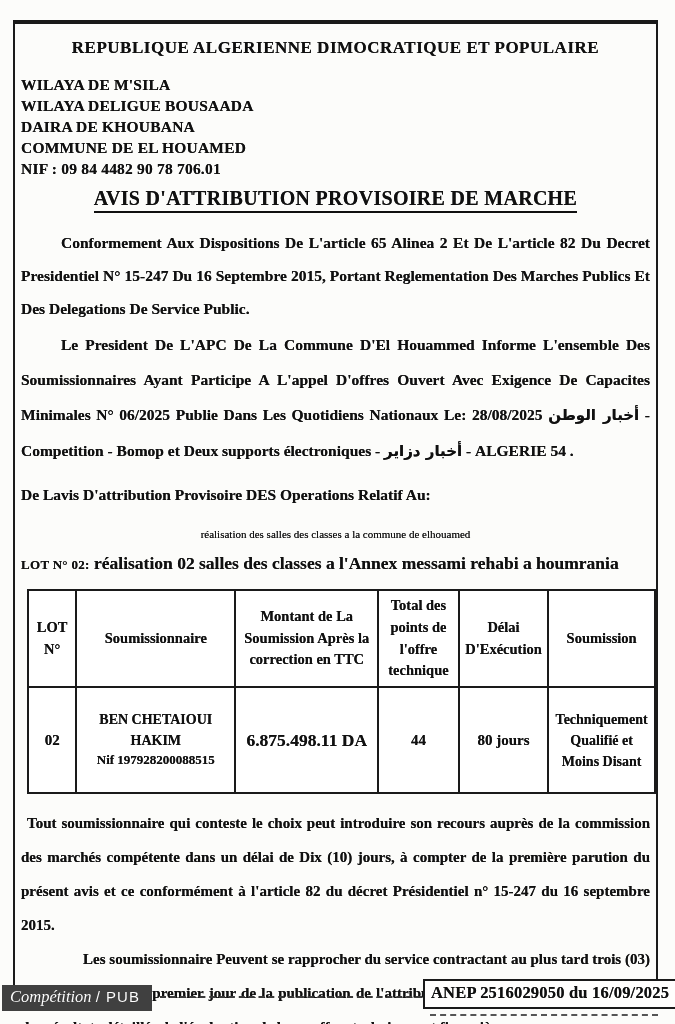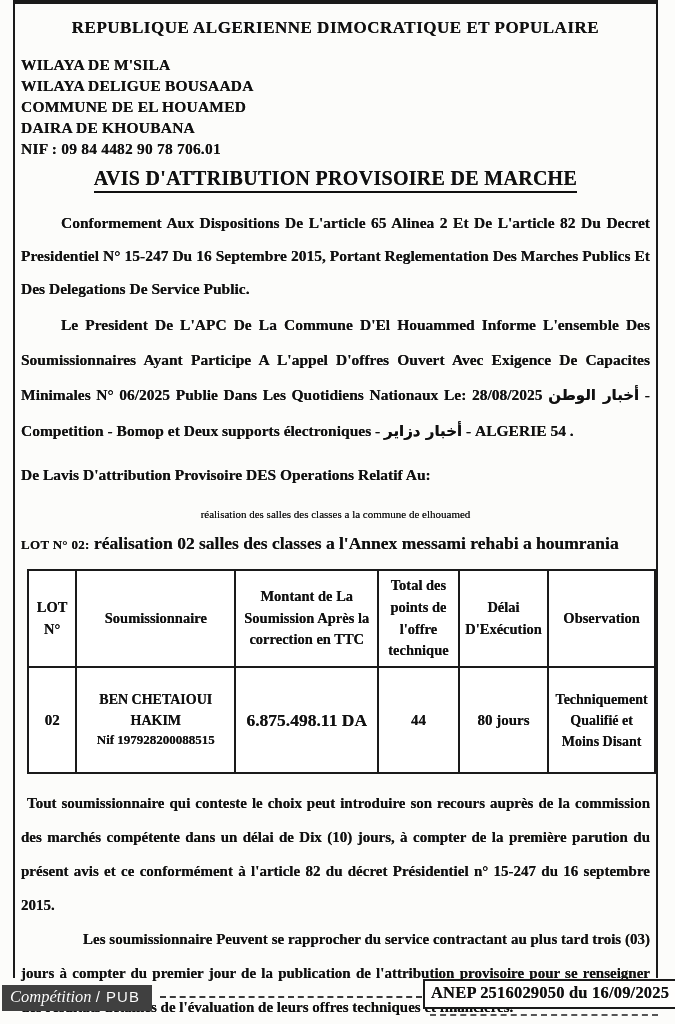--- a/index.html
+++ b/index.html
@@ -5,21 +5,21 @@
   html,body{margin:0;padding:0;}
   body{
     width:675px;height:1024px;position:relative;overflow:hidden;
     background:#fcfcfa;color:#101010;
     font-family:"Liberation Serif", serif;
     -webkit-font-smoothing:antialiased;
   }
   .ink{ text-shadow:0 0 .5px rgba(10,10,10,.75); }
 
   .frame{
-    position:absolute;left:13px;top:0;width:645px;height:978px;
+    position:absolute;left:13px;top:20px;width:645px;height:978px;
     box-sizing:border-box;
     border-left:2px solid #1a1a1a;border-right:2px solid #1a1a1a;
     border-top:4px solid #1a1a1a;
     padding:0 6px;
   }
 
   .republic{ text-align:center;font-weight:bold;font-size:17px;letter-spacing:.5px;margin-top:14px; }
 
   .org-block{ margin-top:16px;font-weight:bold;font-size:15.5px;line-height:21px;letter-spacing:.2px; }
 
@@ -89,22 +89,22 @@
 </head>
 <body>
 
 <div class="frame ink">
 
   <div class="republic">REPUBLIQUE ALGERIENNE DIMOCRATIQUE ET POPULAIRE</div>
 
   <div class="org-block">
     <div>WILAYA DE M'SILA</div>
     <div>WILAYA DELIGUE BOUSAADA</div>
+    <div>DAIRA DE KHOUBANA</div>
     <div>COMMUNE DE EL HOUAMED</div>
-    <div>DAIRA DE KHOUBANA</div>
     <div>NIF : 09 84 4482 90 78 706.01</div>
   </div>
 
   <div class="title-wrap">
     <span class="title">AVIS D'ATTRIBUTION PROVISOIRE DE MARCHE</span>
   </div>
 
   <p class="para para-conformement">Conformement Aux Dispositions De L'article 65 Alinea 2 Et De L'article 82 Du Decret Presidentiel N° 15-247 Du 16 Septembre 2015, Portant Reglementation Des Marches Publics Et Des Delegations De Service Public.</p>
 
   <p class="para para-president"><span>Le President De L'APC De La Commune D'El Houammed Informe L'ensemble Des Soumissionnaires Ayant Participe A L'appel D'offres Ouvert Avec Exigence De Capacites Minimales N° 06/2025 Publie Dans Les Quotidiens Nationaux Le: 28/08/2025 </span><span class="arabic">أخبار الوطن</span><span> - Competition - Bomop et Deux supports électroniques - </span><span class="arabic">أخبار دزاير</span><span> - ALGERIE 54 .</span></p>
@@ -124,21 +124,21 @@
         <col class="c-delai">
         <col class="c-obs">
     </colgroup>
     <thead>
       <tr>
         <th>LOT N°</th>
         <th>Soumissionnaire</th>
         <th>Montant de La Soumission Après la correction en TTC</th>
         <th>Total des points de l'offre technique</th>
         <th>Délai D'Exécution</th>
-        <th>Observation</th>
+        <th>Soumission</th>
       </tr>
     </thead>
     <tbody>
       <tr>
         <td class="cell-lot">02</td>
         <td class="cell-name">
           <div>BEN CHETAIOUI</div>
           <div>HAKIM</div>
           <div class="nif">Nif 197928200088515</div>
         </td>

